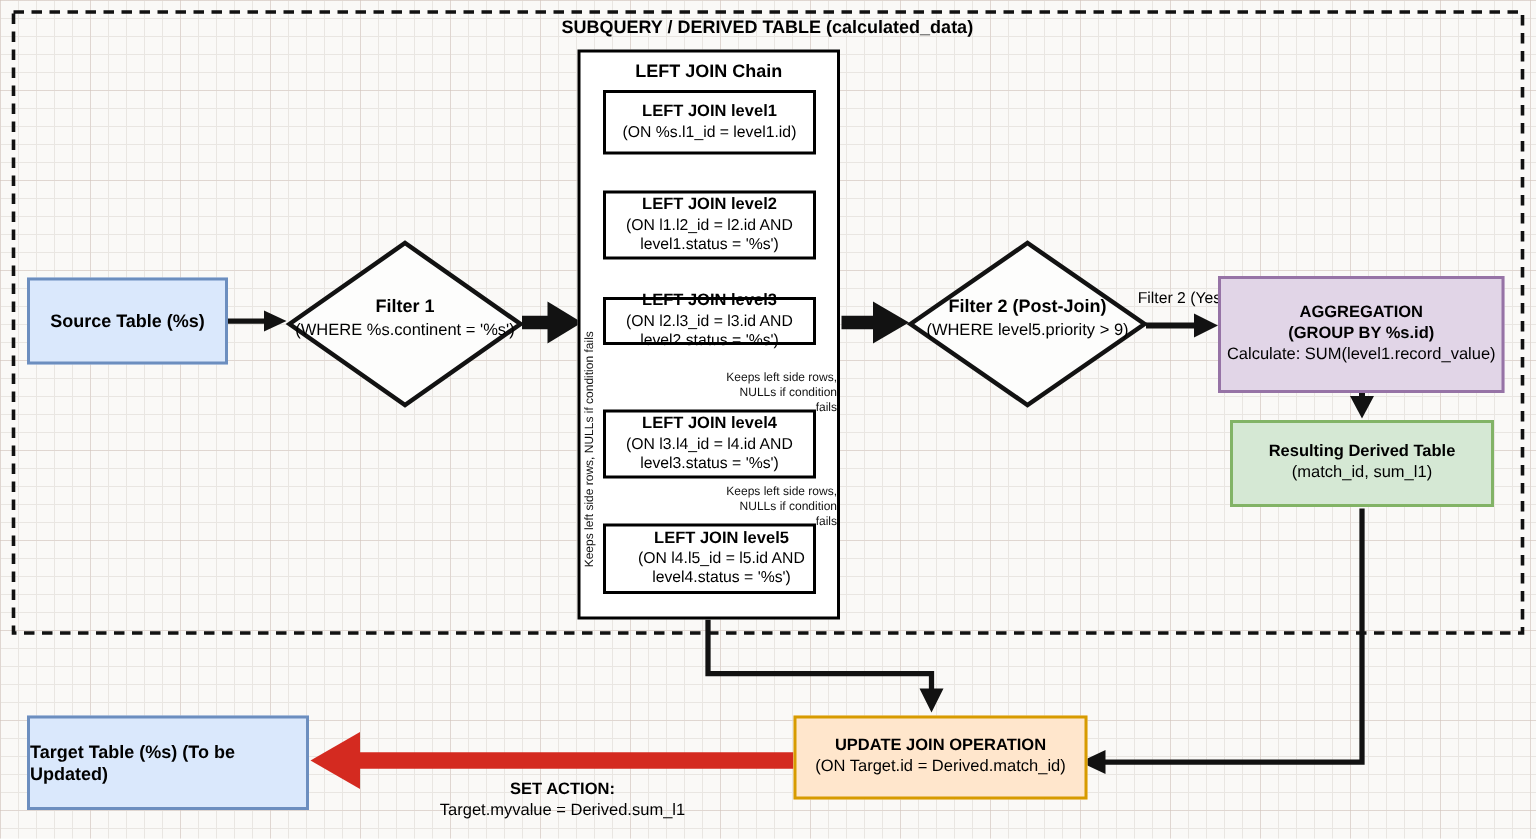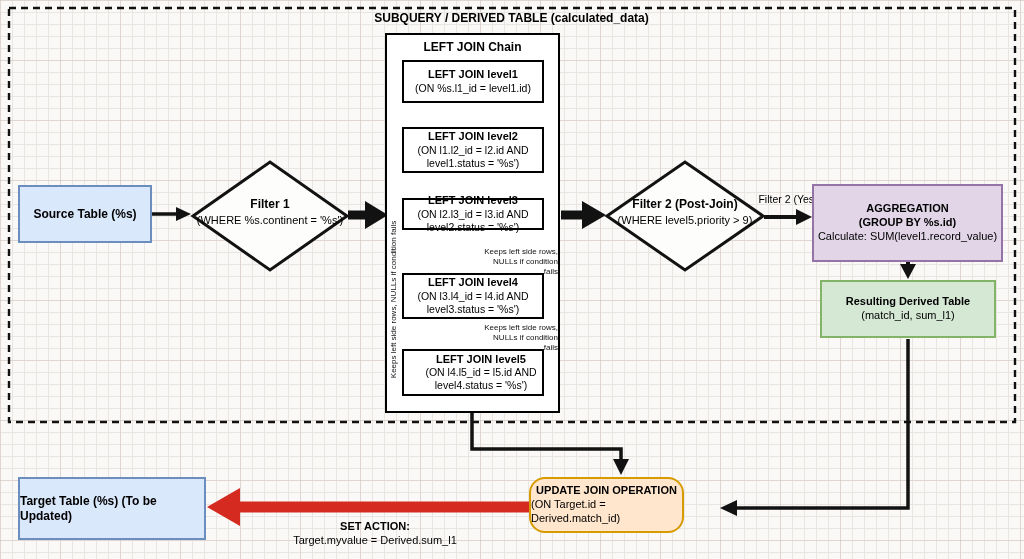--- a/index.html
+++ b/index.html
@@ -180,21 +180,21 @@
     <span class="t11b">AGGREGATION</span>
     <span class="t11b">(GROUP BY %s.id)</span>
     <span class="t11">Calculate: SUM(level1.record_value)</span>
   </div>
 
   <div class="node green-node" style="left:820px; top:280px; width:176px; height:58px;">
     <span class="t11b">Resulting Derived Table</span>
     <span class="t11">(match_id, sum_l1)</span>
   </div>
 
-  <div class="node orange-node" style="left:529px; top:477px; width:155px; height:56px;border-radius:16px;">
+  <div class="node orange-node" style="left:529px; top:477px; width:196px; height:56px;">
     <span class="t11b">UPDATE JOIN OPERATION</span>
     <span class="t11">(ON Target.id = Derived.match_id)</span>
   </div>
 
   <div class="node blue-node t12b" style="left:18px; top:477px; width:188px; height:63px;">
     <span>Target Table (%s) (To be Updated)</span>
   </div>
 
   <div class="abs" style="left:240px; top:519px; width:270px; text-align:center; line-height:1.3;">
     <div class="t11b">SET ACTION:</div>

